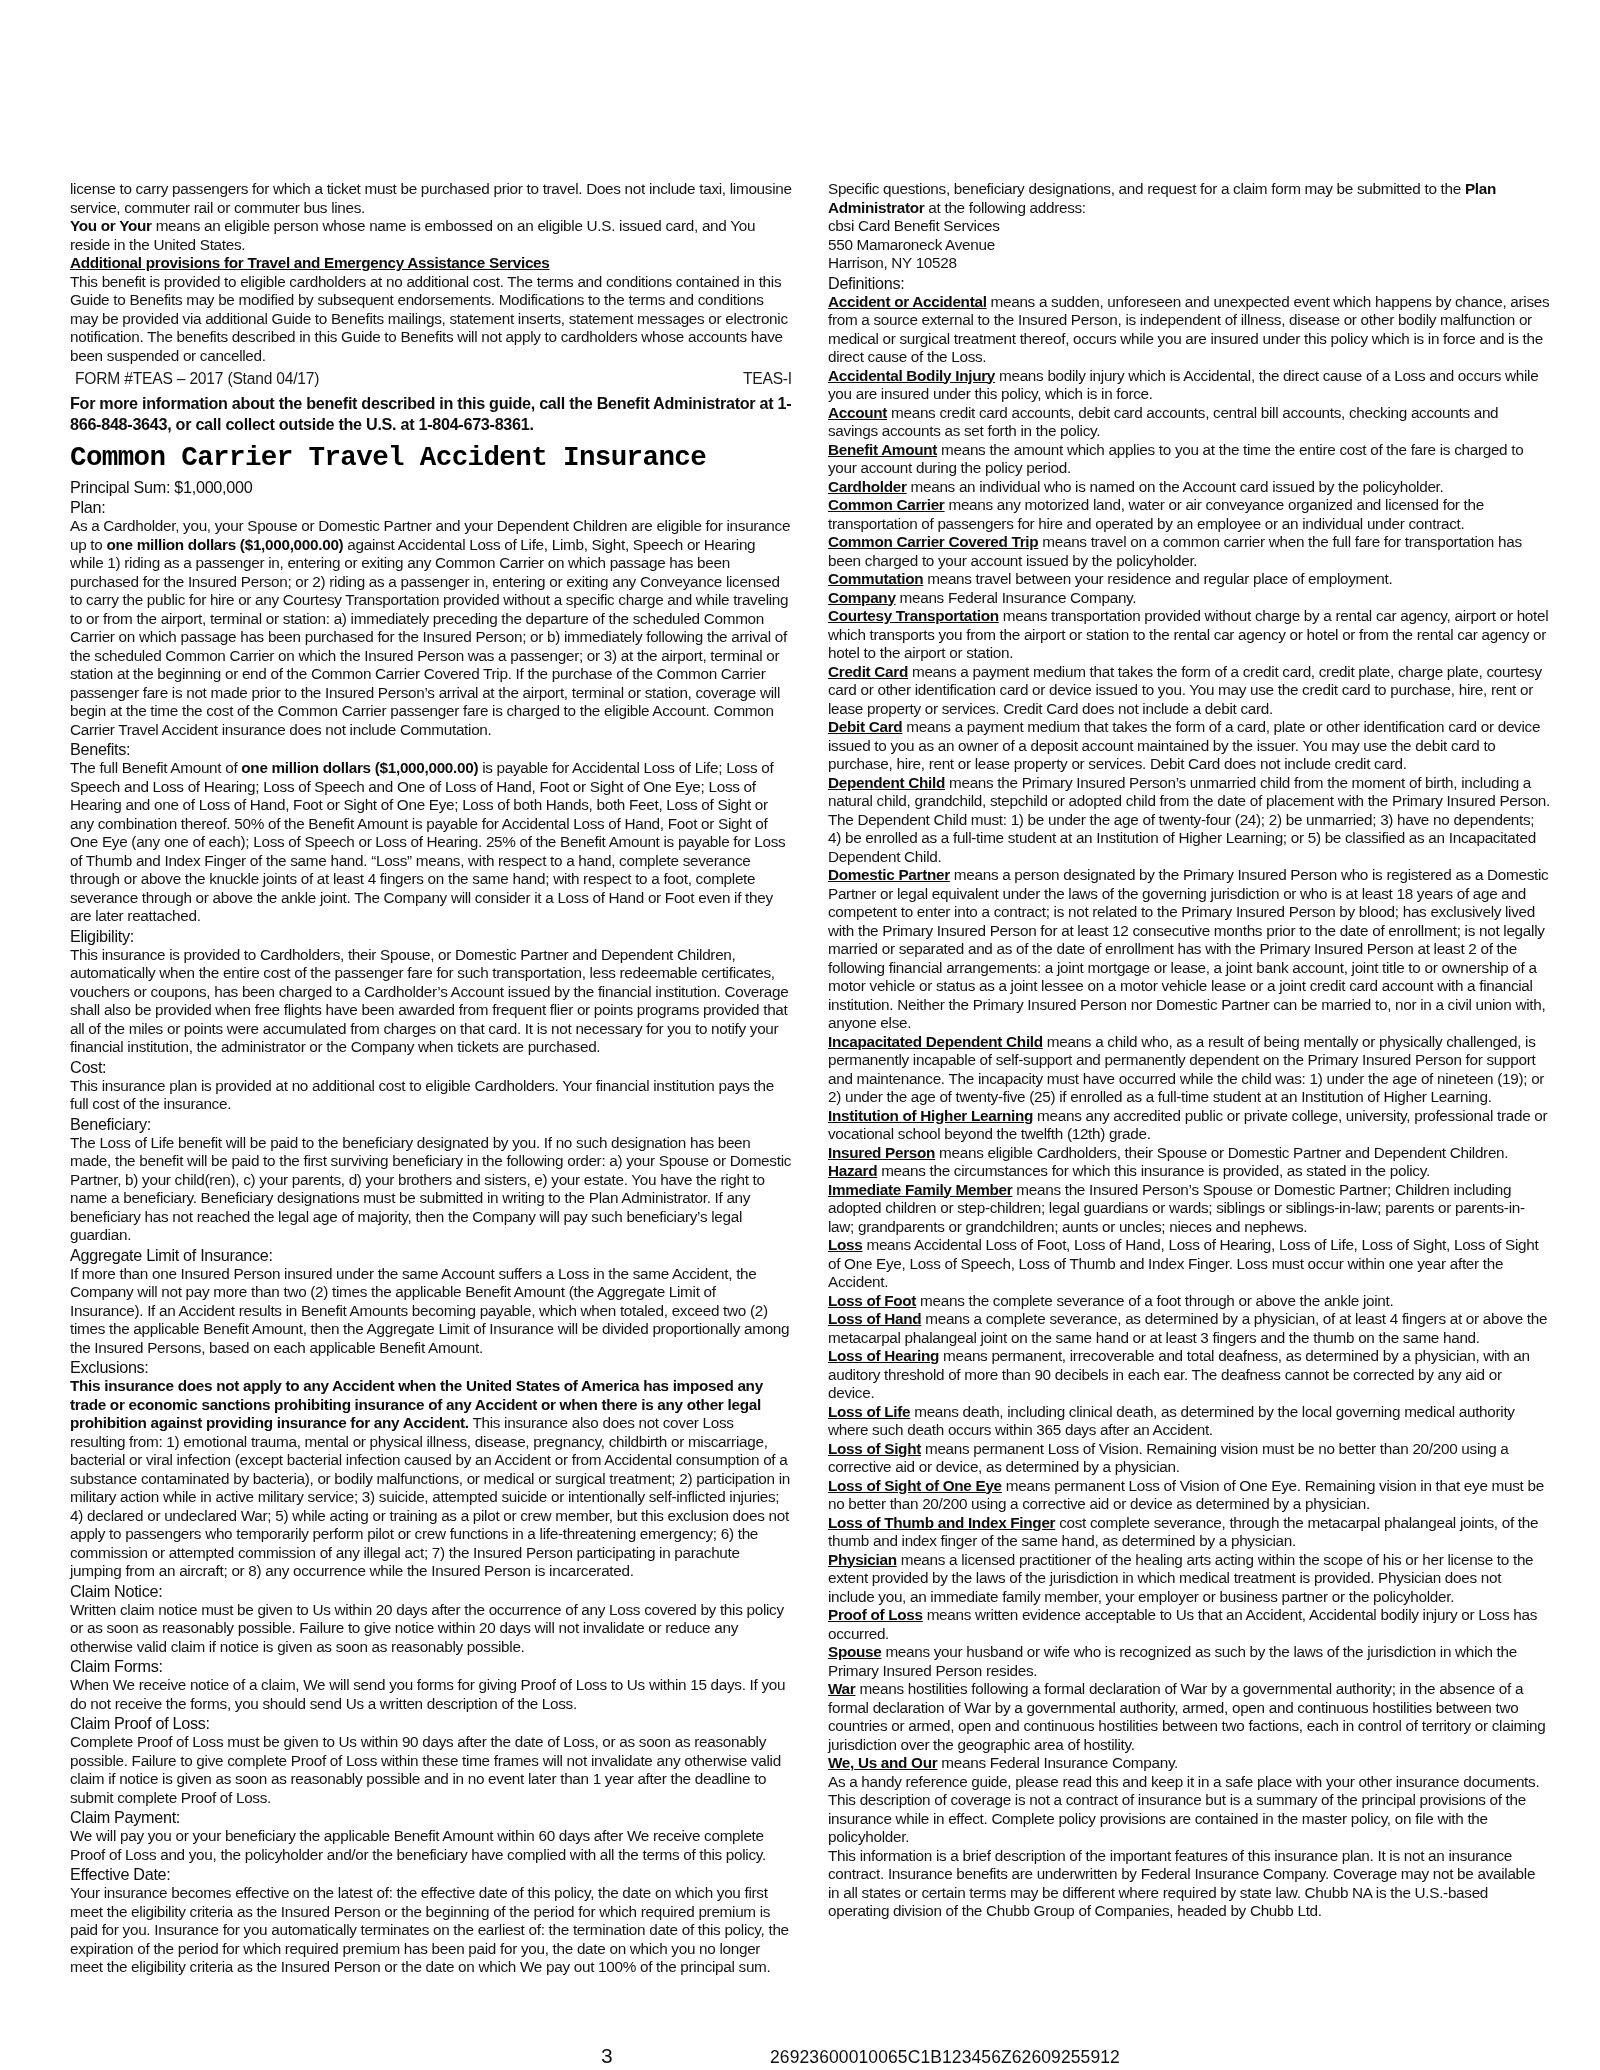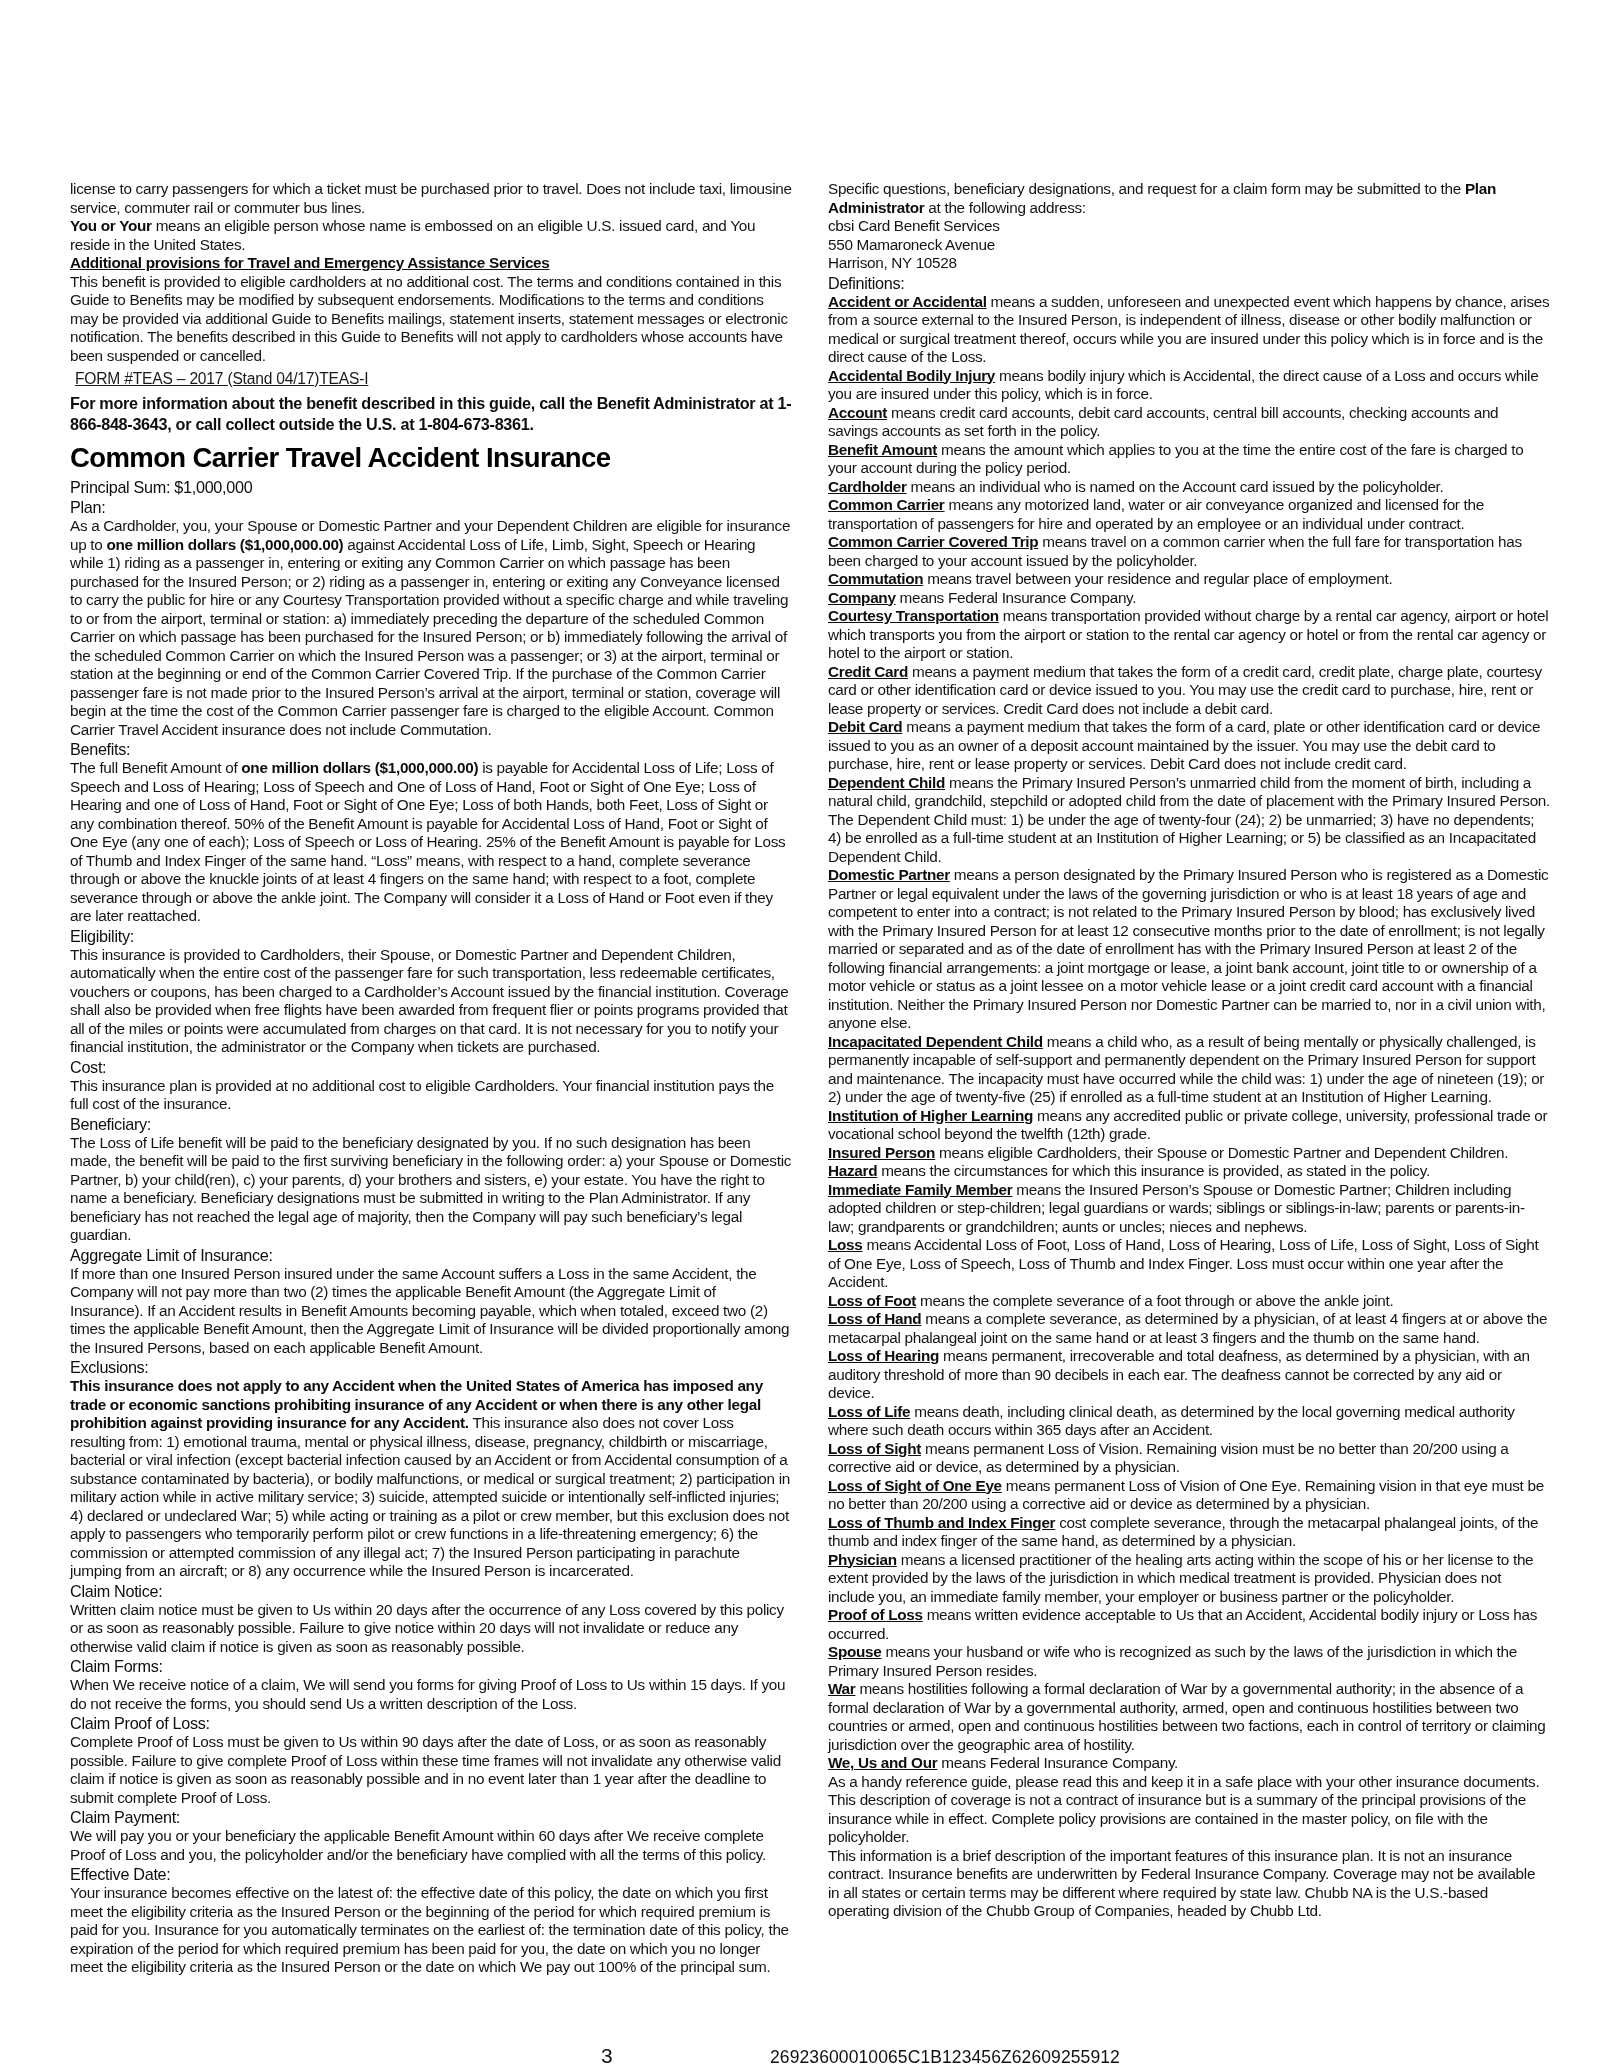--- a/index.html
+++ b/index.html
@@ -6,23 +6,23 @@
   .page{
     width:1600px;height:2070px;position:relative;overflow:hidden;background:#ffffff;
     font-family:"Liberation Sans","DejaVu Sans",sans-serif;color:#141414;margin-top:20px;
   }
   .columns{display:flex;gap:36px;padding:160px 50px 0 70px;align-items:flex-start;}
   .col{width:722px;flex:none;}
   .para{font-size:15.3px;line-height:18.5px;letter-spacing:-0.3px;}
   .para.info{font-size:16.2px;line-height:20.5px;margin:5px 0 2px;color:#000;}
   .b{font-weight:bold;color:#0e0e0e;}
   .bu{font-weight:bold;text-decoration:underline;color:#0e0e0e;text-align:right;}
-  .h1{font-size:27.5px;line-height:32px;font-weight:bold;letter-spacing:-0.6px;margin:8px 0 4px;color:#000;}
+  .h1{font-size:27.5px;line-height:32px;font-weight:bold;letter-spacing:-0.6px;margin:8px 0 4px;color:#000;font-family:Liberation Mono, monospace;}
   .h2{font-size:16.2px;line-height:19px;font-weight:normal;letter-spacing:-0.3px;color:#0e0e0e;margin-top:1px;}
-  .formline{display:flex;font-size:15.6px;line-height:19px;letter-spacing:-0.2px;margin:4px 0 3px;padding-left:5px;color:#1a1a1a;text-decoration:underline;}
+  .formline{display:flex;justify-content:space-between;font-size:15.6px;line-height:19px;letter-spacing:-0.2px;margin:4px 0 3px;padding-left:5px;color:#1a1a1a;}
   .footer{position:absolute;top:2018px;left:0;width:100%;height:44px;}
   .pagenum{position:absolute;left:601px;top:6px;font-size:21px;color:#111;}
   .doccode{position:absolute;left:770px;top:9px;font-size:17.5px;letter-spacing:0.1px;color:#111;}
 </style>
 </head>
 <body>
 
 <div class="page">
   <div class="columns">
     <div class="col" id="left-col">

